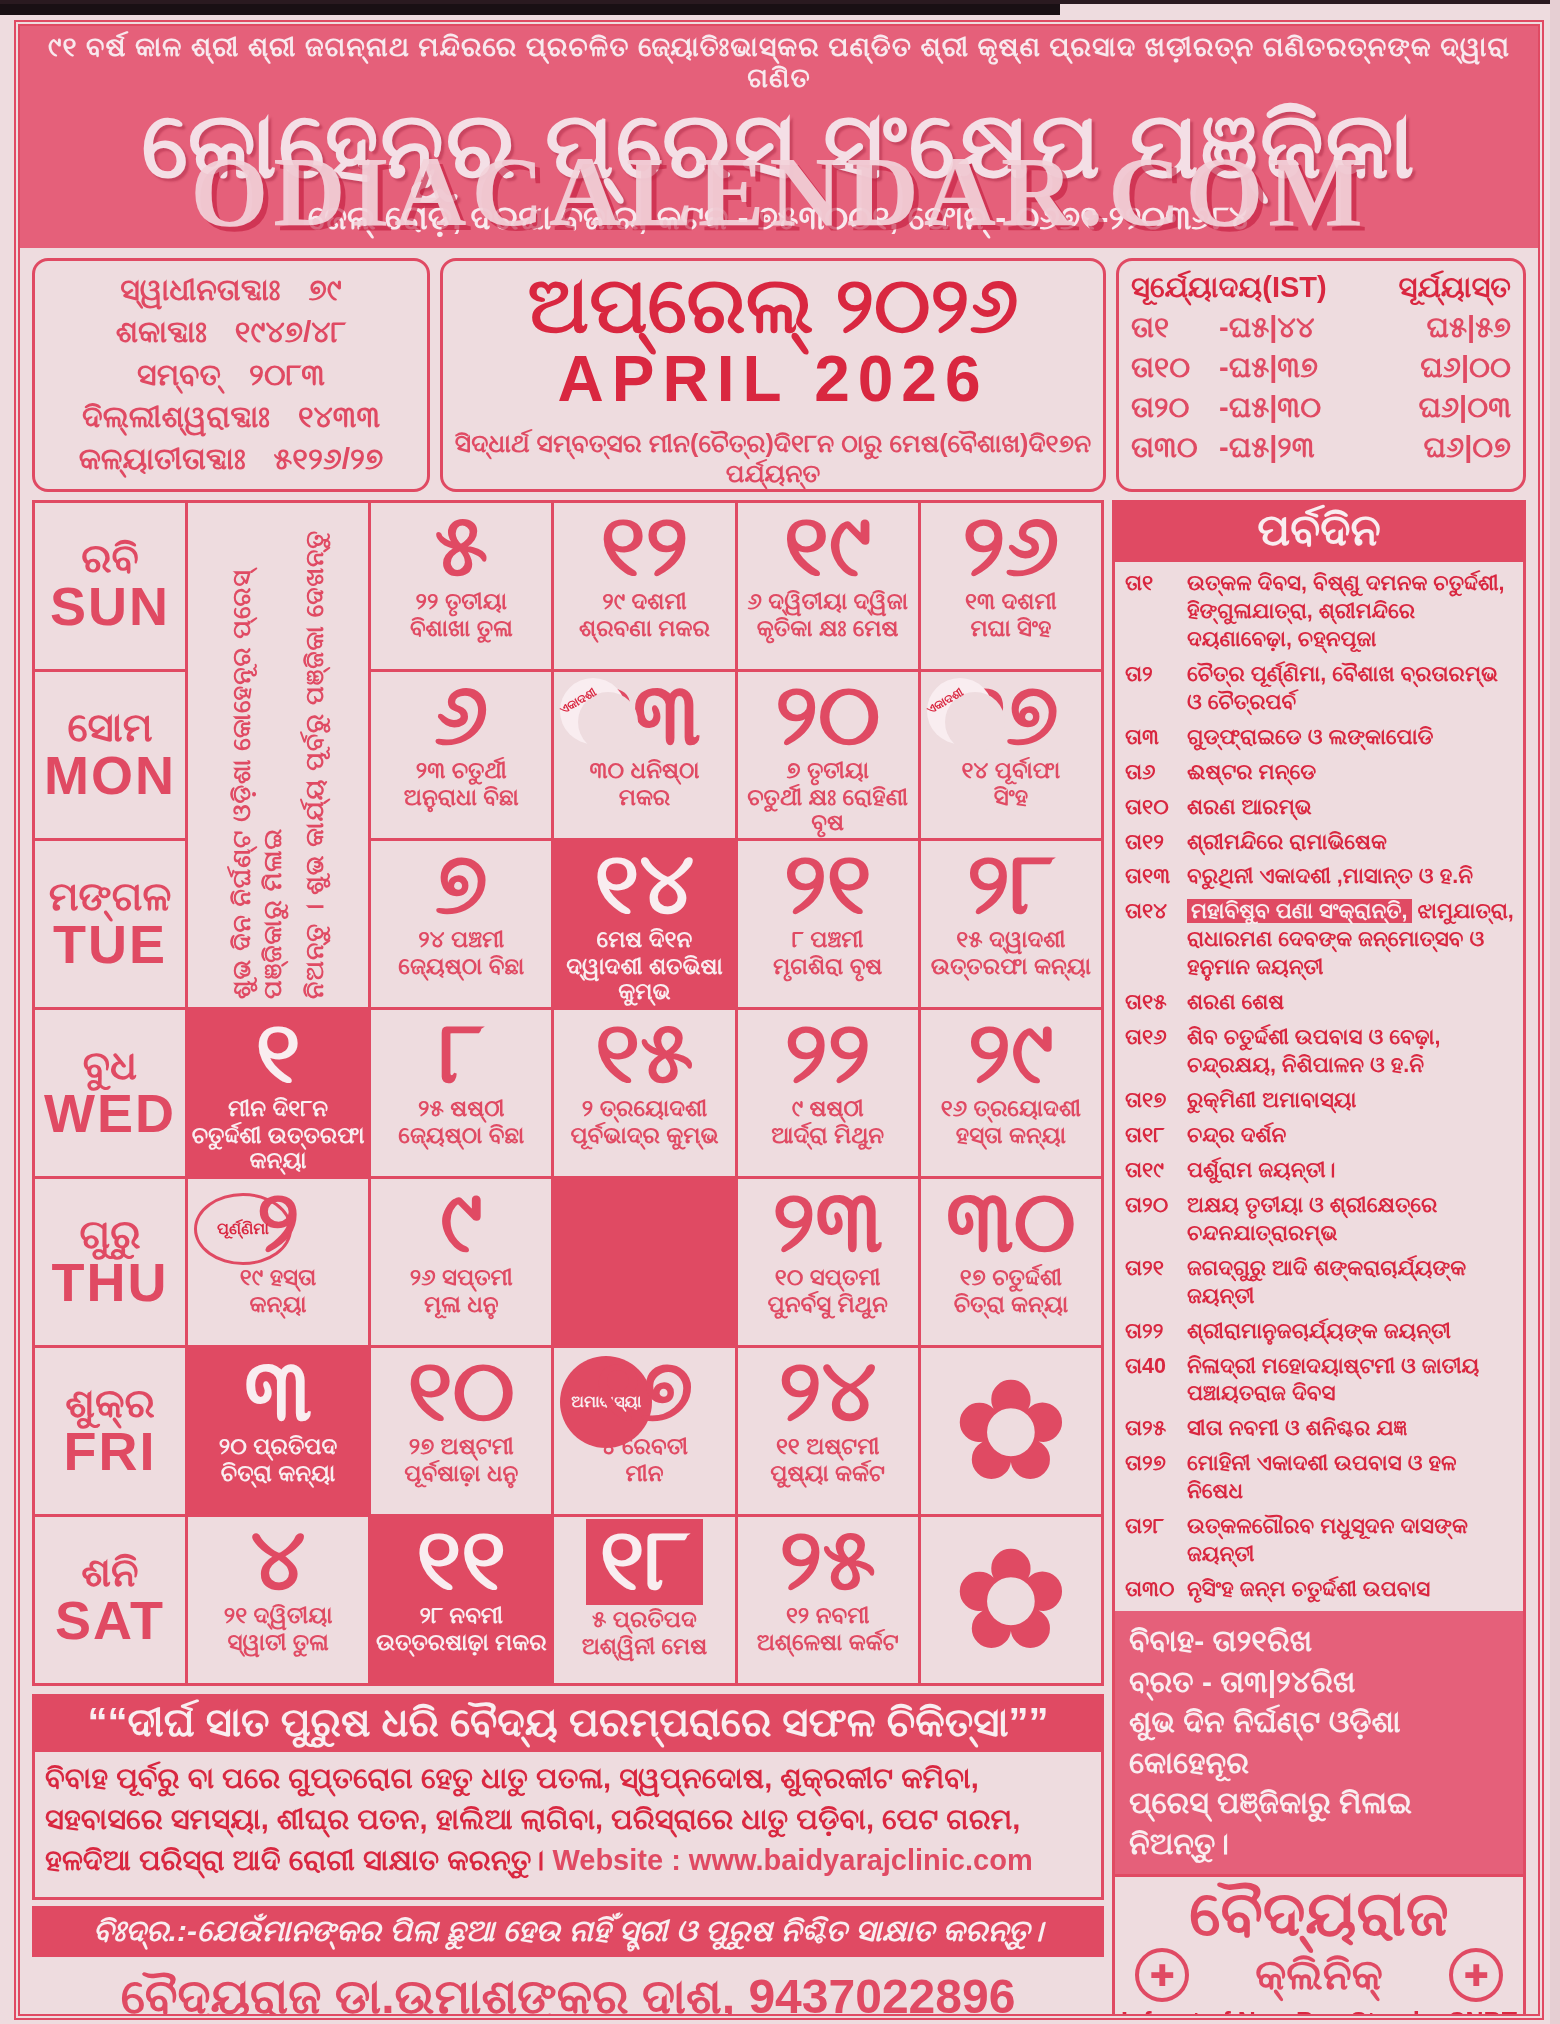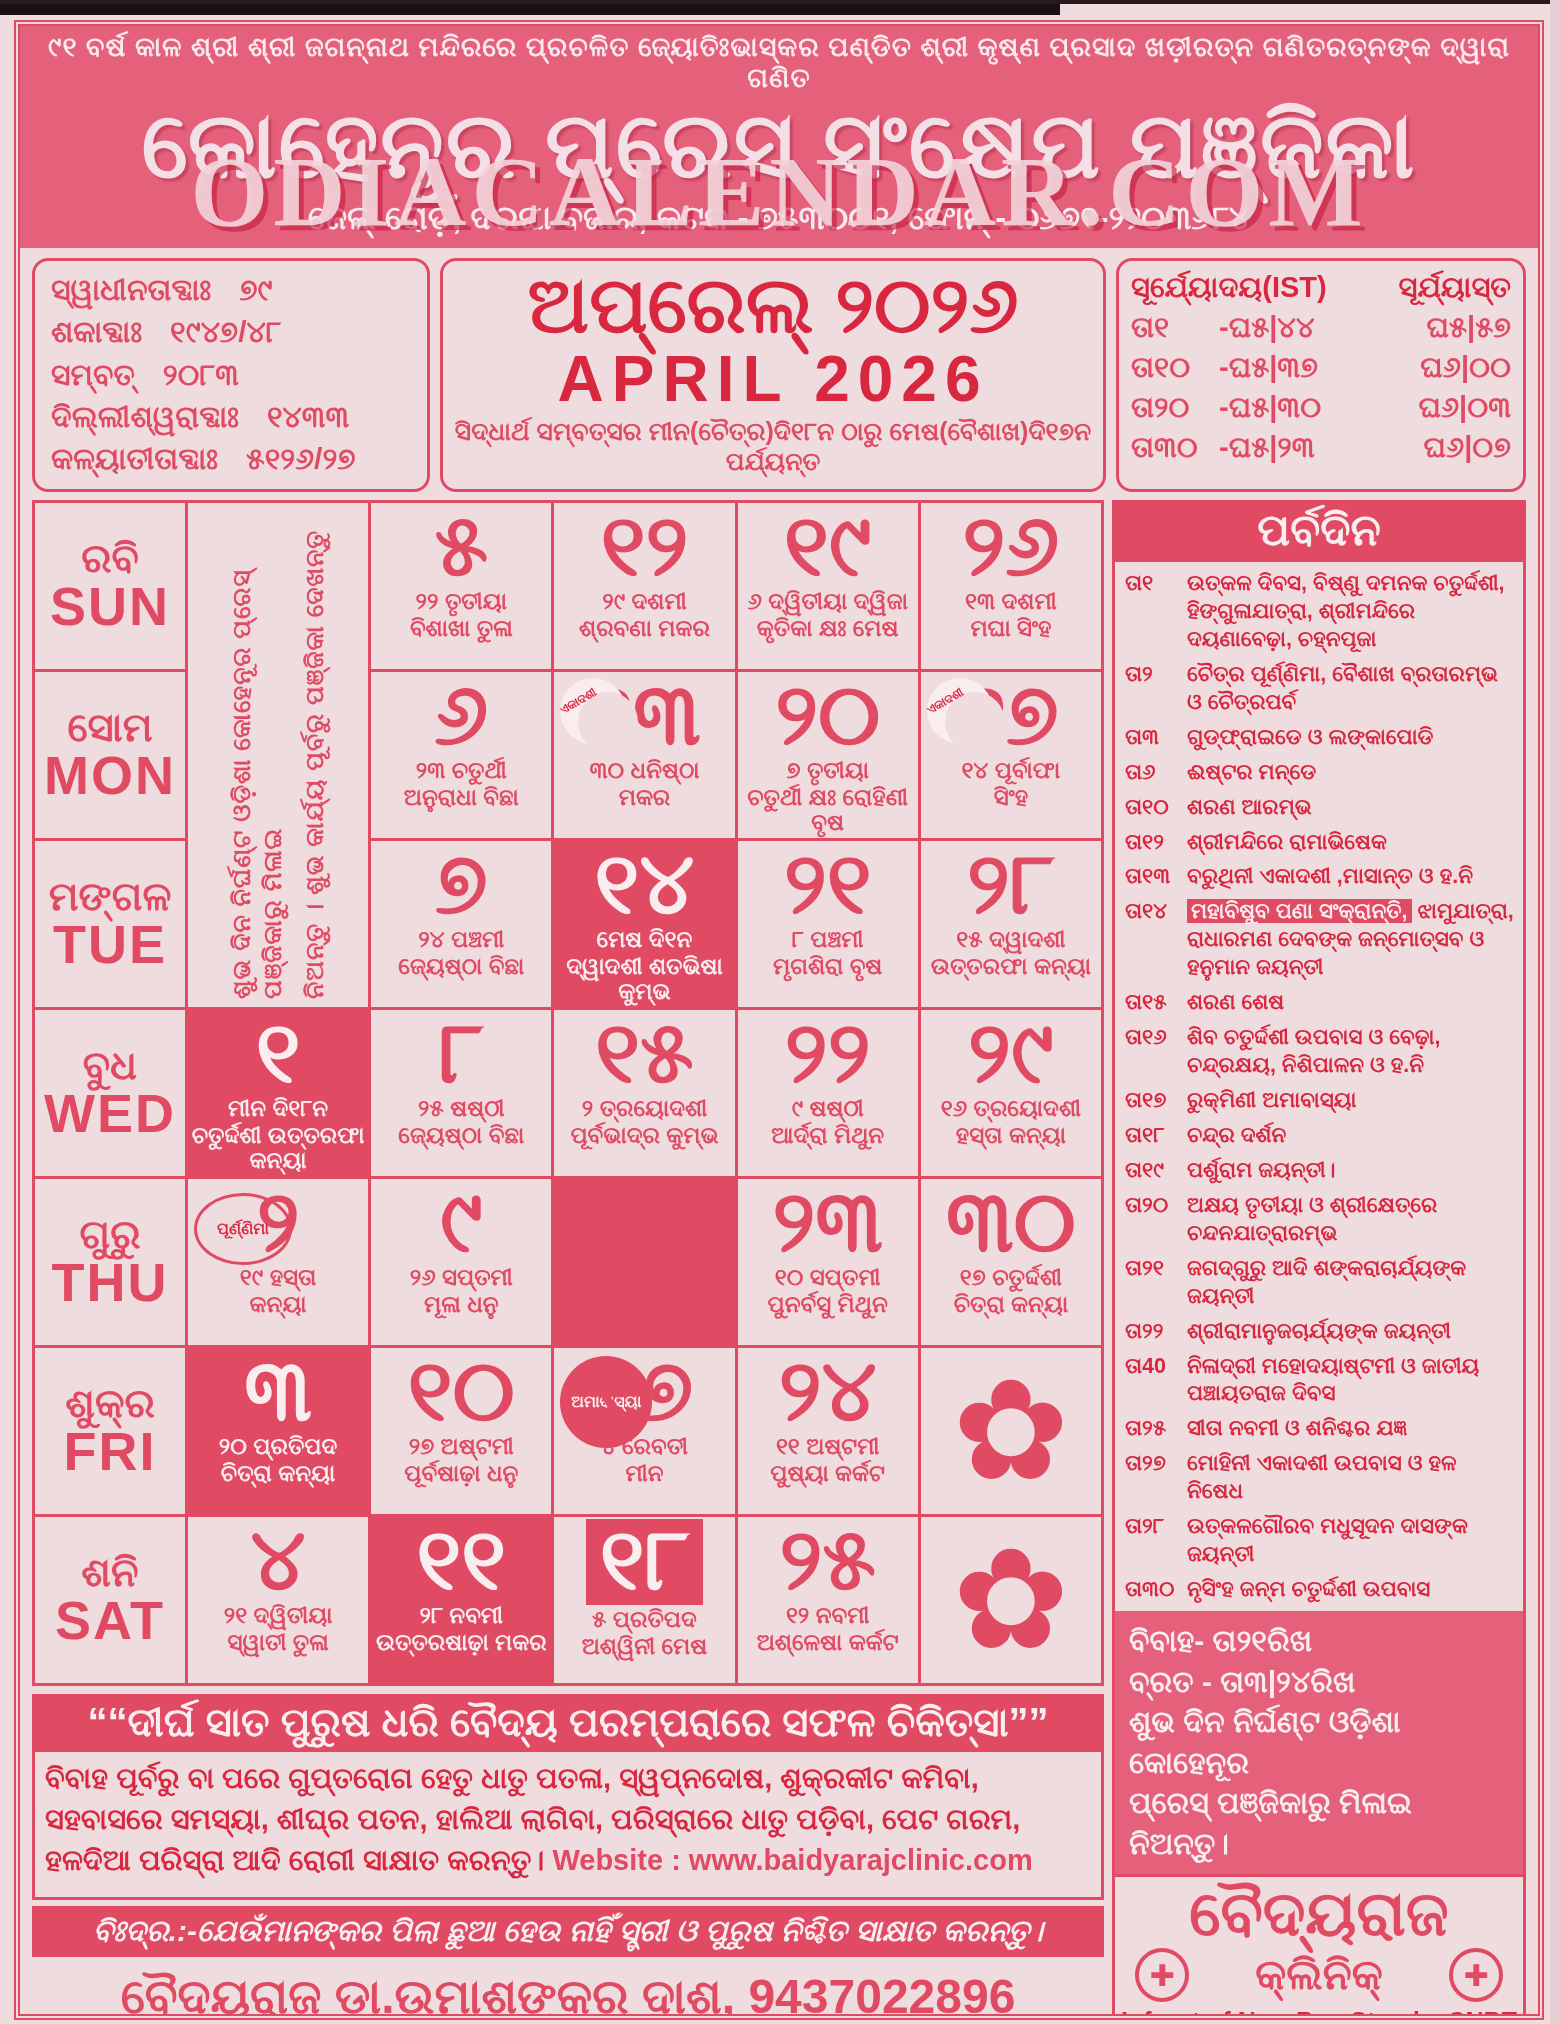--- a/index.html
+++ b/index.html
@@ -37,25 +37,25 @@
     font-family:"Liberation Serif","DejaVu Serif",serif;
     font-size:100px;font-weight:900;letter-spacing:5px;
     color:rgba(242,210,218,.92);text-shadow:5px 5px 0 rgba(197,31,65,.65);
     pointer-events:none;white-space:nowrap;
   }
 
   
   .info{display:flex;gap:10px;padding:10px 12px 8px;height:252px;box-sizing:border-box;}
   .ibox{border:3px solid var(--red);border-radius:16px;background:var(--paper);box-sizing:border-box;}
   .era-box{width:398px;padding:12px 16px;display:flex;flex-direction:column;justify-content:space-between;}
-  .era-row{display:flex;justify-content:flex-start;font-size:30px;font-weight:700;color:var(--red);gap:28px;}
+  .era-row{display:flex;justify-content:center;font-size:30px;font-weight:700;color:var(--red);gap:28px;}
   .month-box{flex:1;text-align:center;padding:4px 6px;}
   .month-odia{font-size:78px;font-weight:800;color:var(--red-deep);line-height:1.05;}
   .month-english{font-size:64px;font-weight:800;letter-spacing:8px;color:var(--red-deep);line-height:1.0;}
-  .month-note{font-size:25px;font-weight:700;color:var(--red);margin-top:6px;}
+  .month-note{font-size:25px;font-weight:700;color:var(--red);margin-top:18px;}
   .sun-box{width:410px;padding:10px 12px;}
   .sun-head{display:flex;justify-content:space-between;font-size:29px;font-weight:800;color:var(--red-deep);margin-bottom:6px;}
   .sun-row{display:flex;justify-content:space-between;font-size:29px;font-weight:700;color:var(--red);margin-top:6px;}
   .sun-row .d{width:88px;text-align:left;}
   .sun-row .r{flex:1;text-align:left;}
   .sun-row .s{width:110px;text-align:right;}
 
   
   .main{display:flex;padding:0 12px;align-items:stretch;}
   .left-col{flex:1;display:flex;flex-direction:column;}

